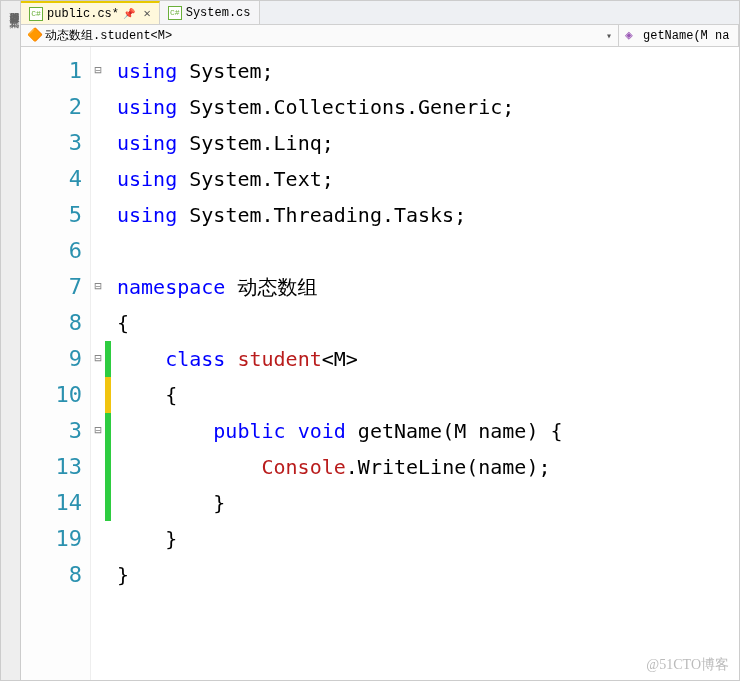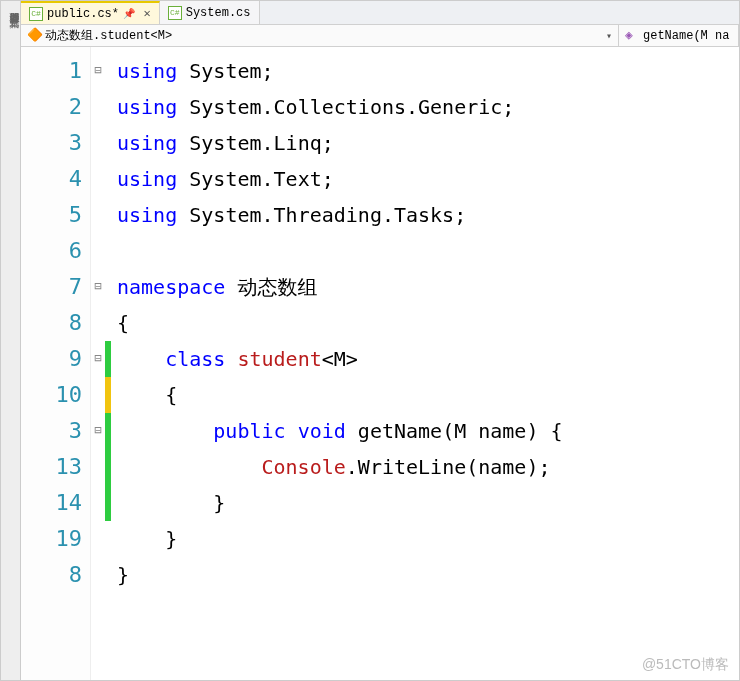--- a/index.html
+++ b/index.html
@@ -144,21 +144,21 @@
     font-family: Consolas, "SimSun", monospace;
   }
   .kw    { color:#0000ff; }
   .type  { color:#b91c1c; }
   .plain { color:#000; }
   .watermark {
     position: absolute;
     bottom: 6px; right: 10px;
     color: #bbb;
     font-size: 14px;
-    font-family: Liberation Sans, sans-serif;
+    font-family: Liberation Serif, serif;
   }
   .linegroup { display:block; height:36px; }
 </style>
 </head>
 <body>
 
 <div class="side-panel">服务器资源管理器  工具箱</div>
 
 <div class="main">
 

